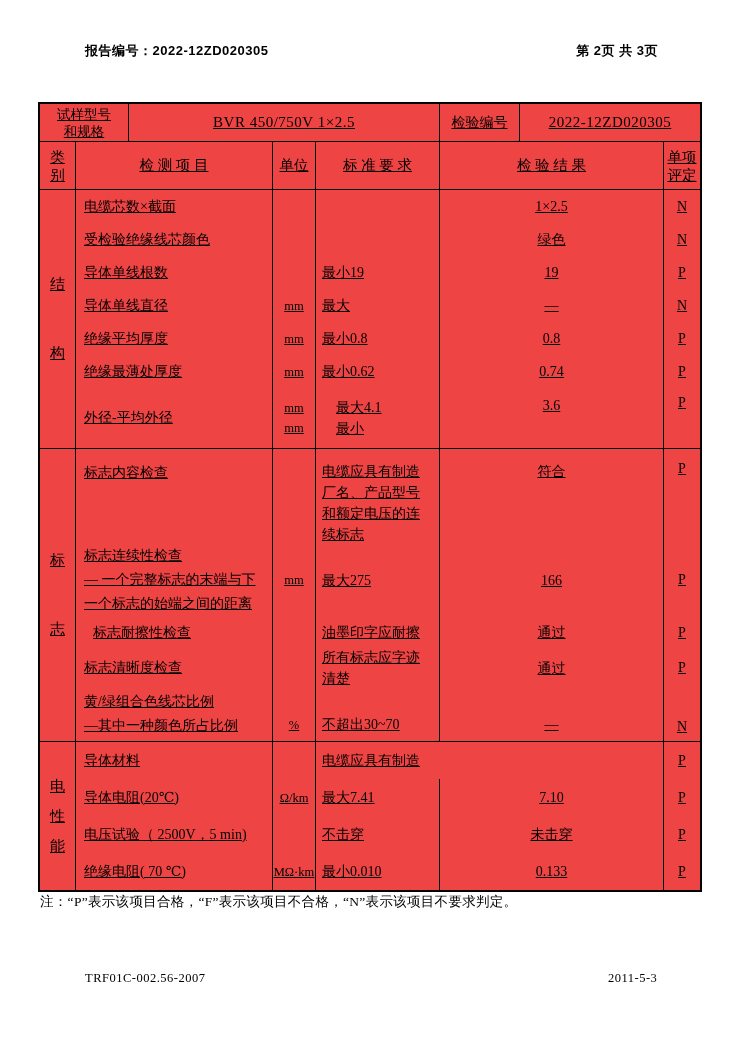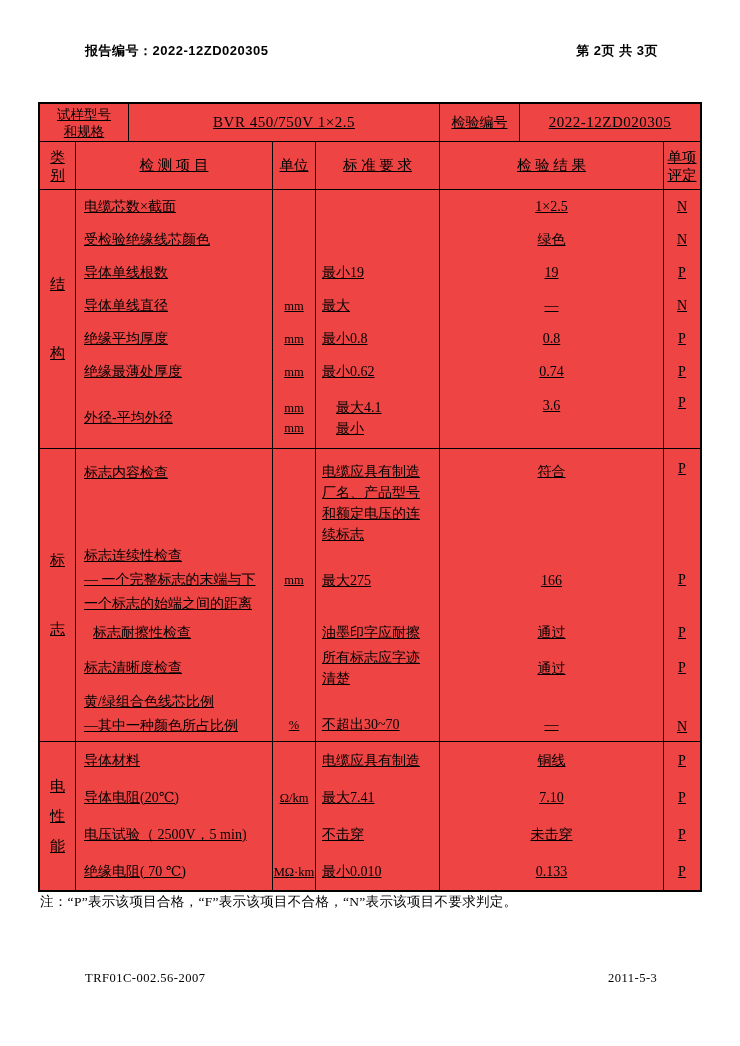--- a/index.html
+++ b/index.html
@@ -305,23 +305,20 @@
           <span>性</span>
           <span>能</span>
         </div>
         <div class="c c-name" style="grid-area: 1 / 2;">
           <div>导体材料</div>
         </div>
         <div class="c c-unit" style="grid-area: 1 / 3;"></div>
         <div class="c c-std" style="grid-area: 1 / 4;">
           <div>电缆应具有制造</div>
         </div>
-        <div class="c c-result" style="grid-area: 1 / 5;">
-          <div>铜线</div>
-        </div>
         <div class="c c-verdict" style="grid-area: 1 / 6;">
           <div>P</div>
         </div>
         <div class="c c-name" style="grid-area: 2 / 2;">
           <div>导体电阻(20℃)</div>
         </div>
         <div class="c c-unit" style="grid-area: 2 / 3;">
           <div>Ω/km</div>
         </div>
         <div class="c c-std" style="grid-area: 2 / 4;">

